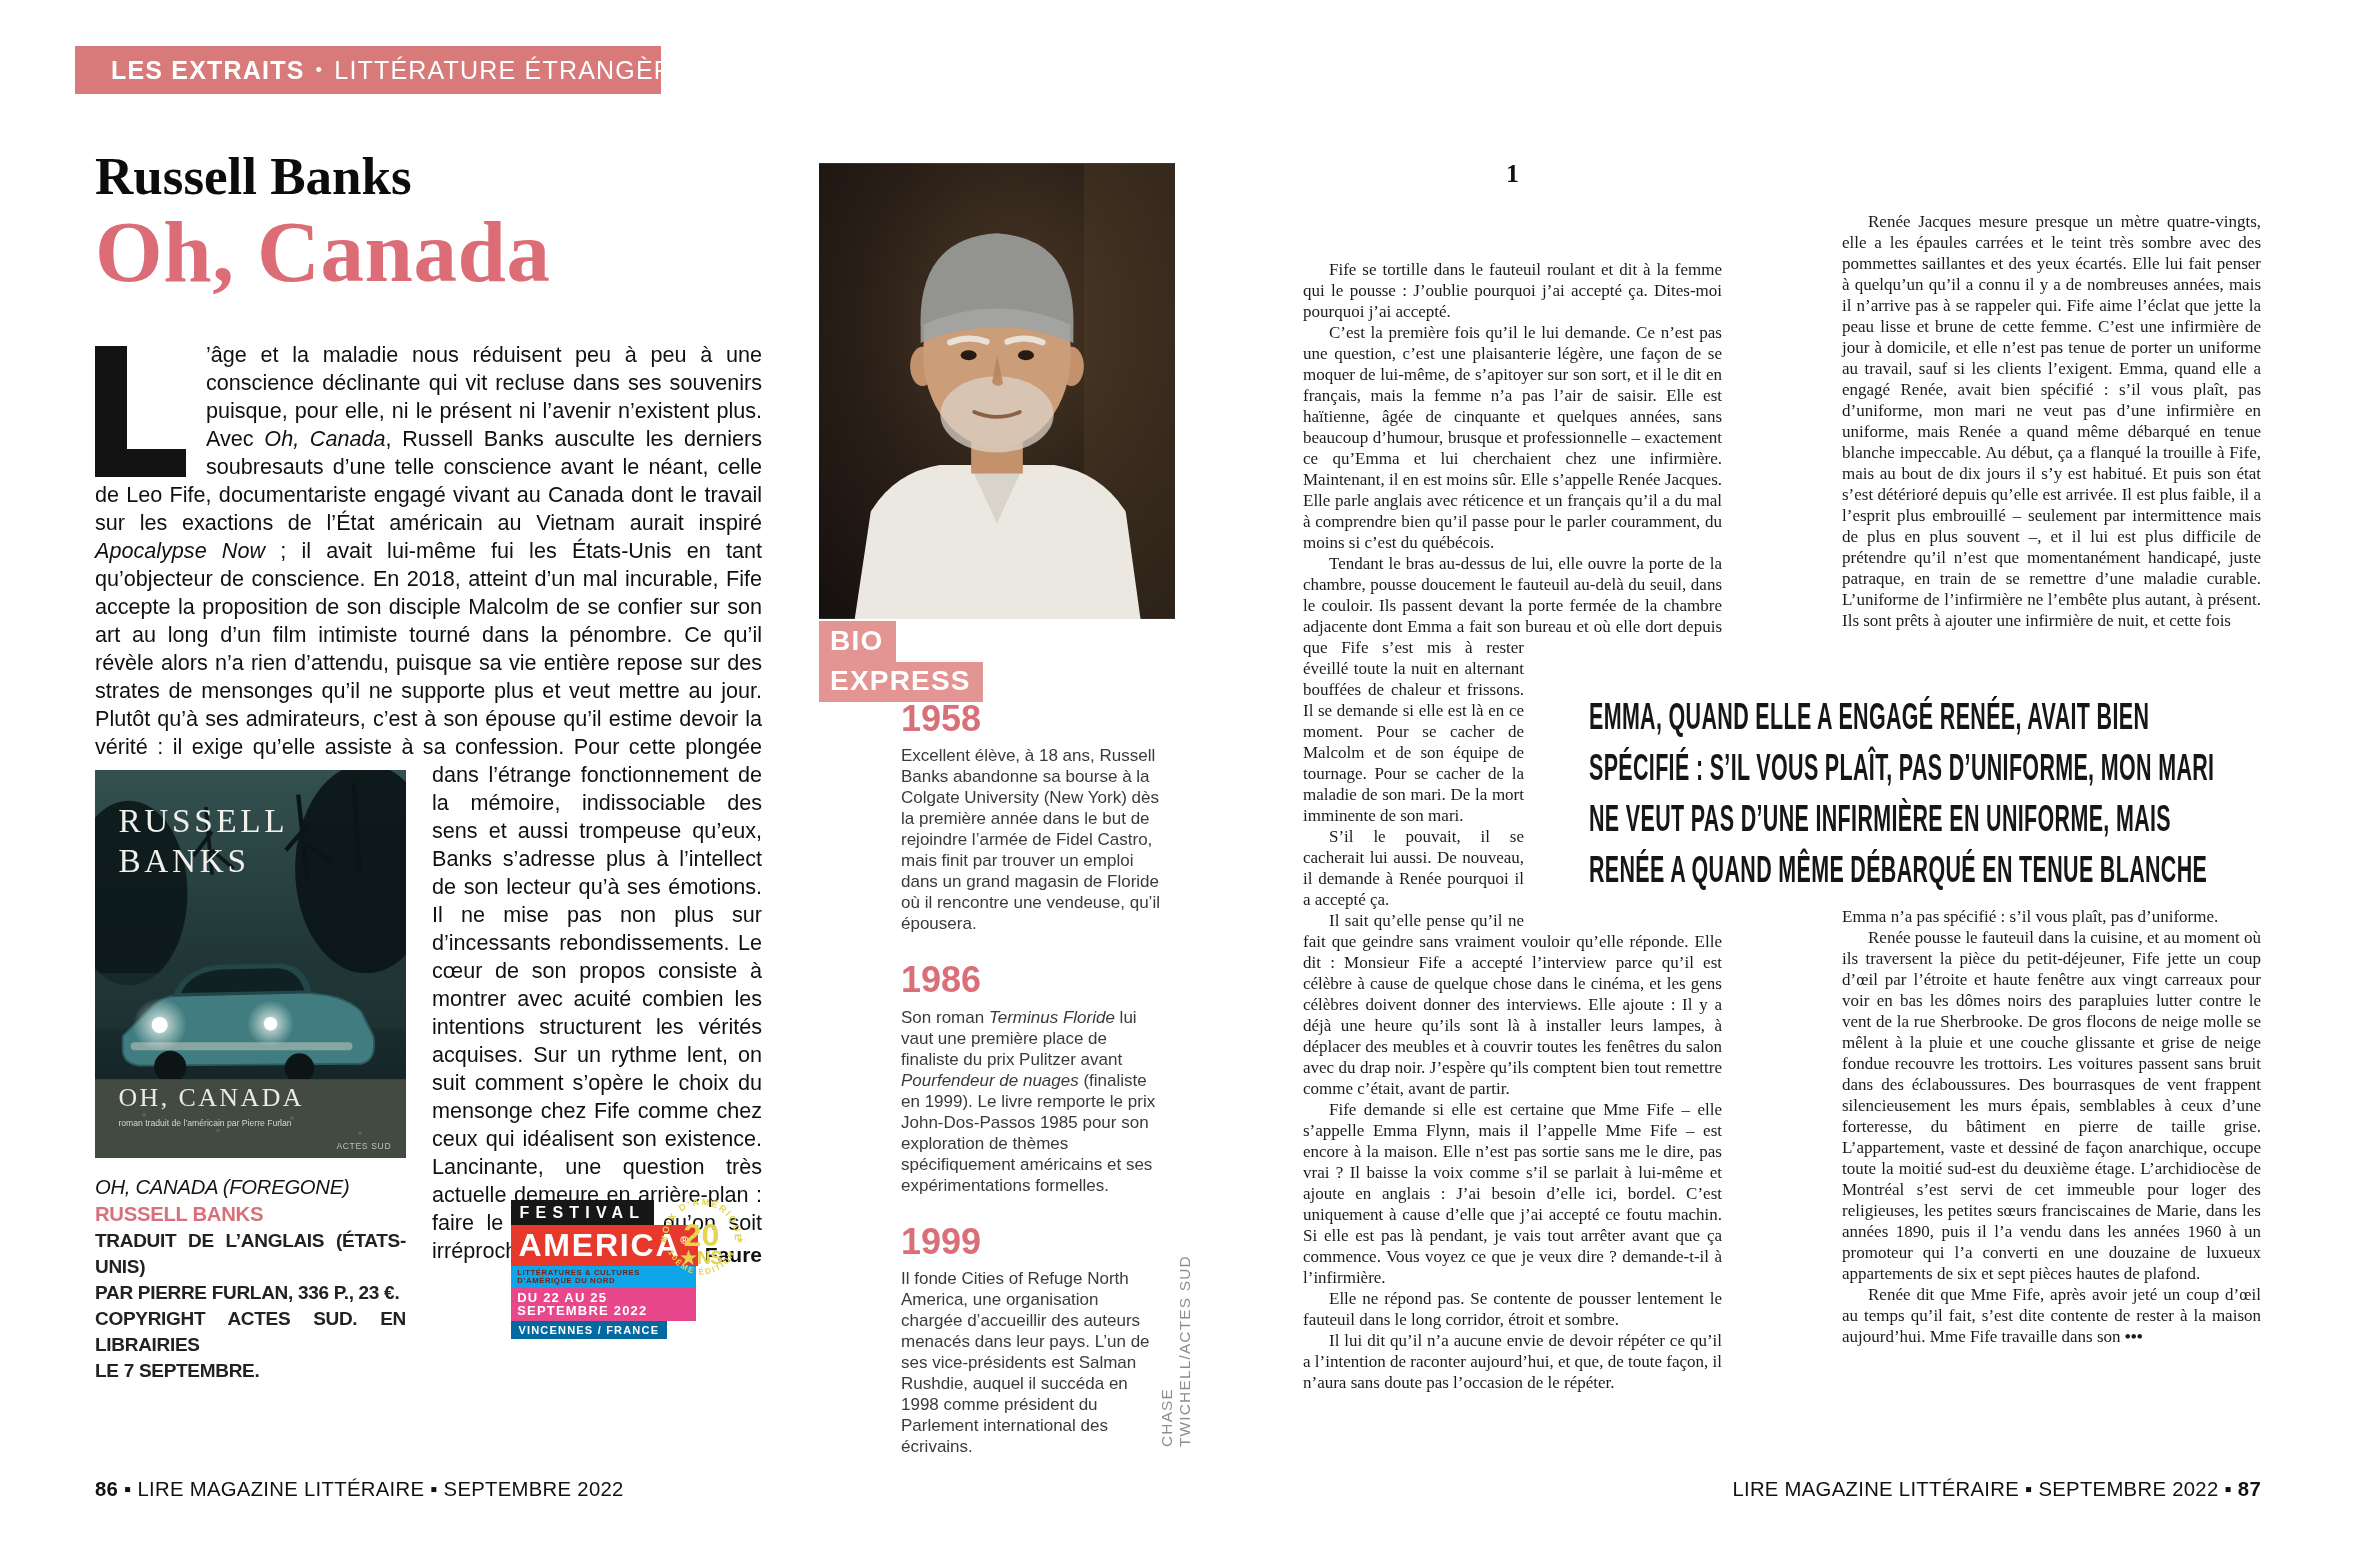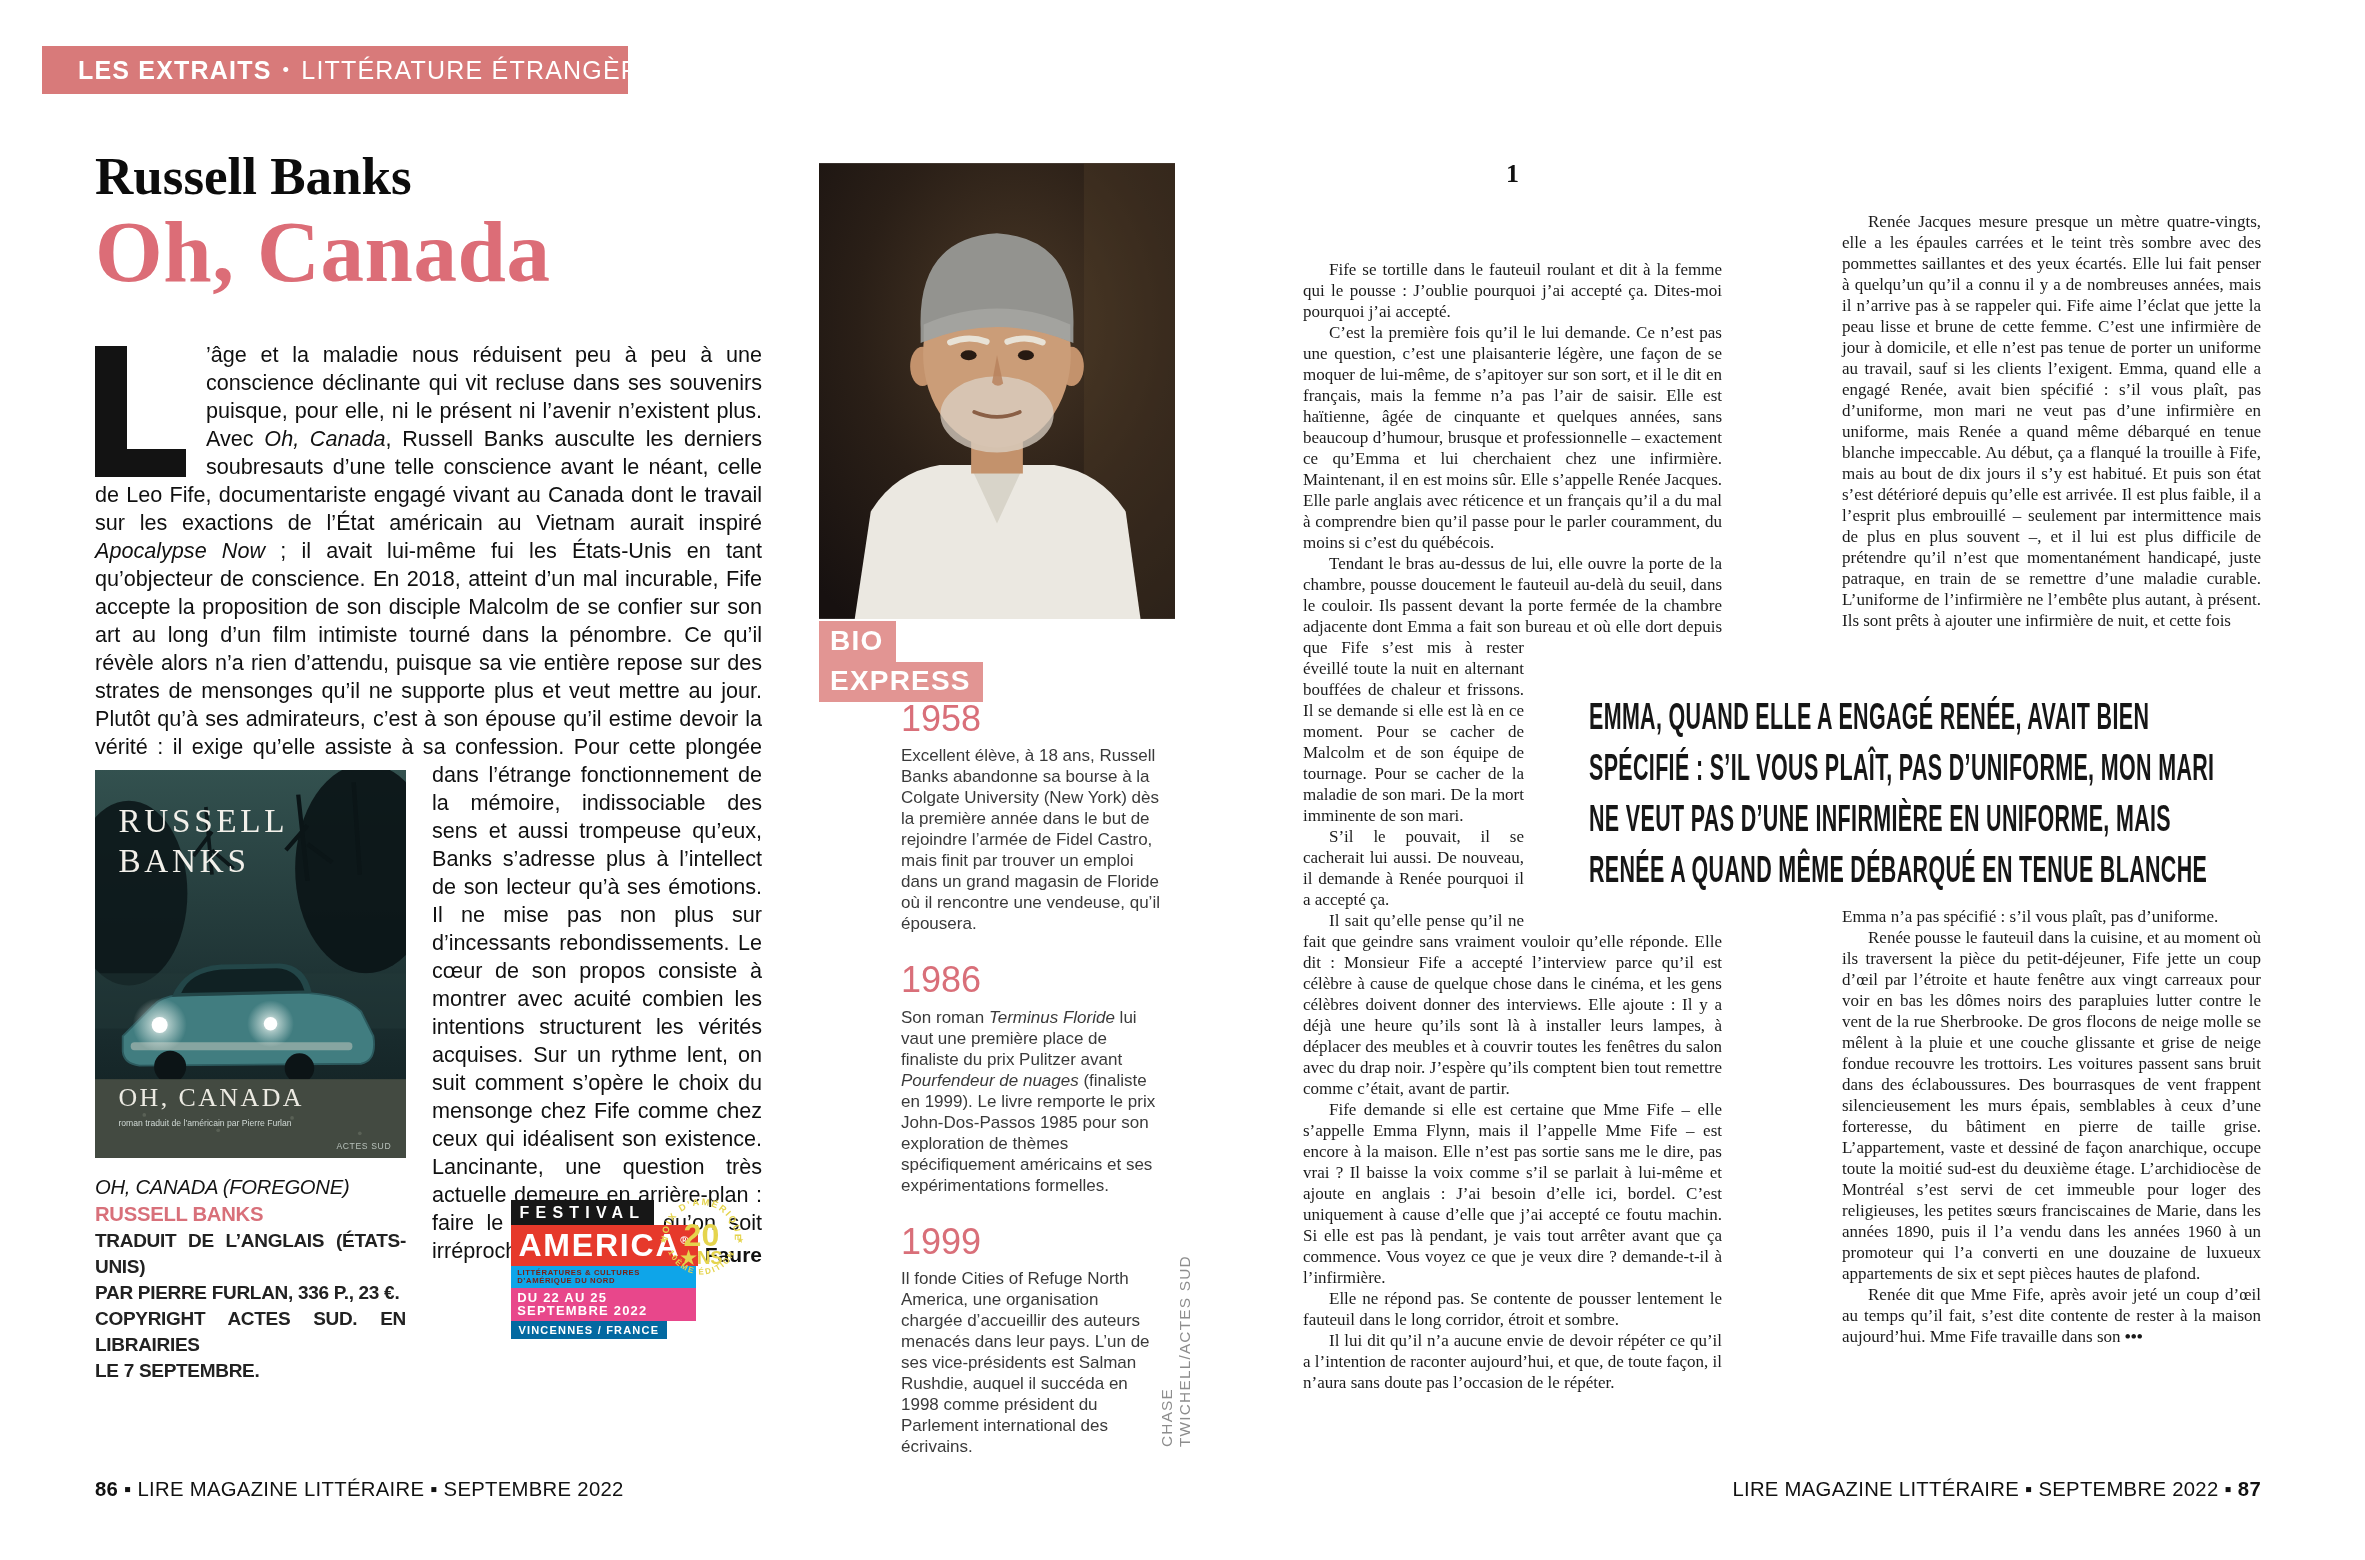--- a/index.html
+++ b/index.html
@@ -1,21 +1,21 @@
 <!DOCTYPE html>
 <html lang="fr" style="font-size:10px"><head>
 <meta charset="utf-8">
 <style>
   html,body{margin:0;padding:0;}
   body{width:2366px;height:1560px;position:relative;background:#ffffff;overflow:hidden;
        font-family:"Liberation Sans",sans-serif;color:#131313;}
   .abs{position:absolute;}
 
   
-  .banner{left:42px;top:46px;width:586px;height:48px;background:#d87a7a;color:#fff;
+  .banner{left:75px;top:46px;width:586px;height:48px;background:#d87a7a;color:#fff;
           display:flex;align-items:center;padding-left:36px;box-sizing:border-box;
           font-size:25px;letter-spacing:1.2px;white-space:nowrap;}
   .banner .b1{font-weight:bold;}
   .banner .sep{margin:0 11px;font-size:18.5px;}
   .banner .b2{font-weight:400;}
 
   
   .headline{left:95px;top:147px;width:739px;}
   .hl-author{font-family:"Liberation Serif",serif;font-size:53px;line-height:59px;color:#0c0c0c;font-weight:600;}
   .hl-title{font-family:"Liberation Serif",serif;font-size:87px;line-height:92px;color:#dc6d77;font-weight:bold;letter-spacing:0.6px;}
@@ -37,21 +37,21 @@
   .byline{float:right;font-weight:bold;font-size:21px;margin-top:3.7px;}
 
   
   .photo{left:819px;top:163px;}
 
   
   .chips{left:819px;top:621px;}
   .chip{display:table;background:#e29593;color:#fff;font-weight:bold;font-size:28px;
         letter-spacing:1.2px;padding:3.7px 12.3px 5px 11px;}
   .bio{left:901px;top:700px;width:261px;}
-  .bio-year{color:#d96f79;font-weight:normal;font-size:36px;line-height:38px;margin-bottom:7.4px;}
+  .bio-year{color:#d96f79;font-weight:bold;font-size:36px;line-height:38px;margin-bottom:7.4px;}
   .bio-text{font-size:17px;line-height:21px;color:#3a3a3a;}
   .bio-entry{margin-bottom:27px;}
   .photocredit{left:1158px;top:1244px;height:203px;writing-mode:vertical-rl;transform:rotate(180deg);
                font-size:15.4px;letter-spacing:1.2px;color:#8d8d8d;}
 
   
   .serifcol{font-family:"Liberation Serif",serif;font-size:17px;line-height:21px;
             text-align:justify;color:#1b1b1b;hyphens:auto;}
   .chapter{left:1303px;top:159px;width:419px;text-align:center;font-family:"Liberation Serif",serif;
            font-size:26px;font-weight:600;color:#111;}

